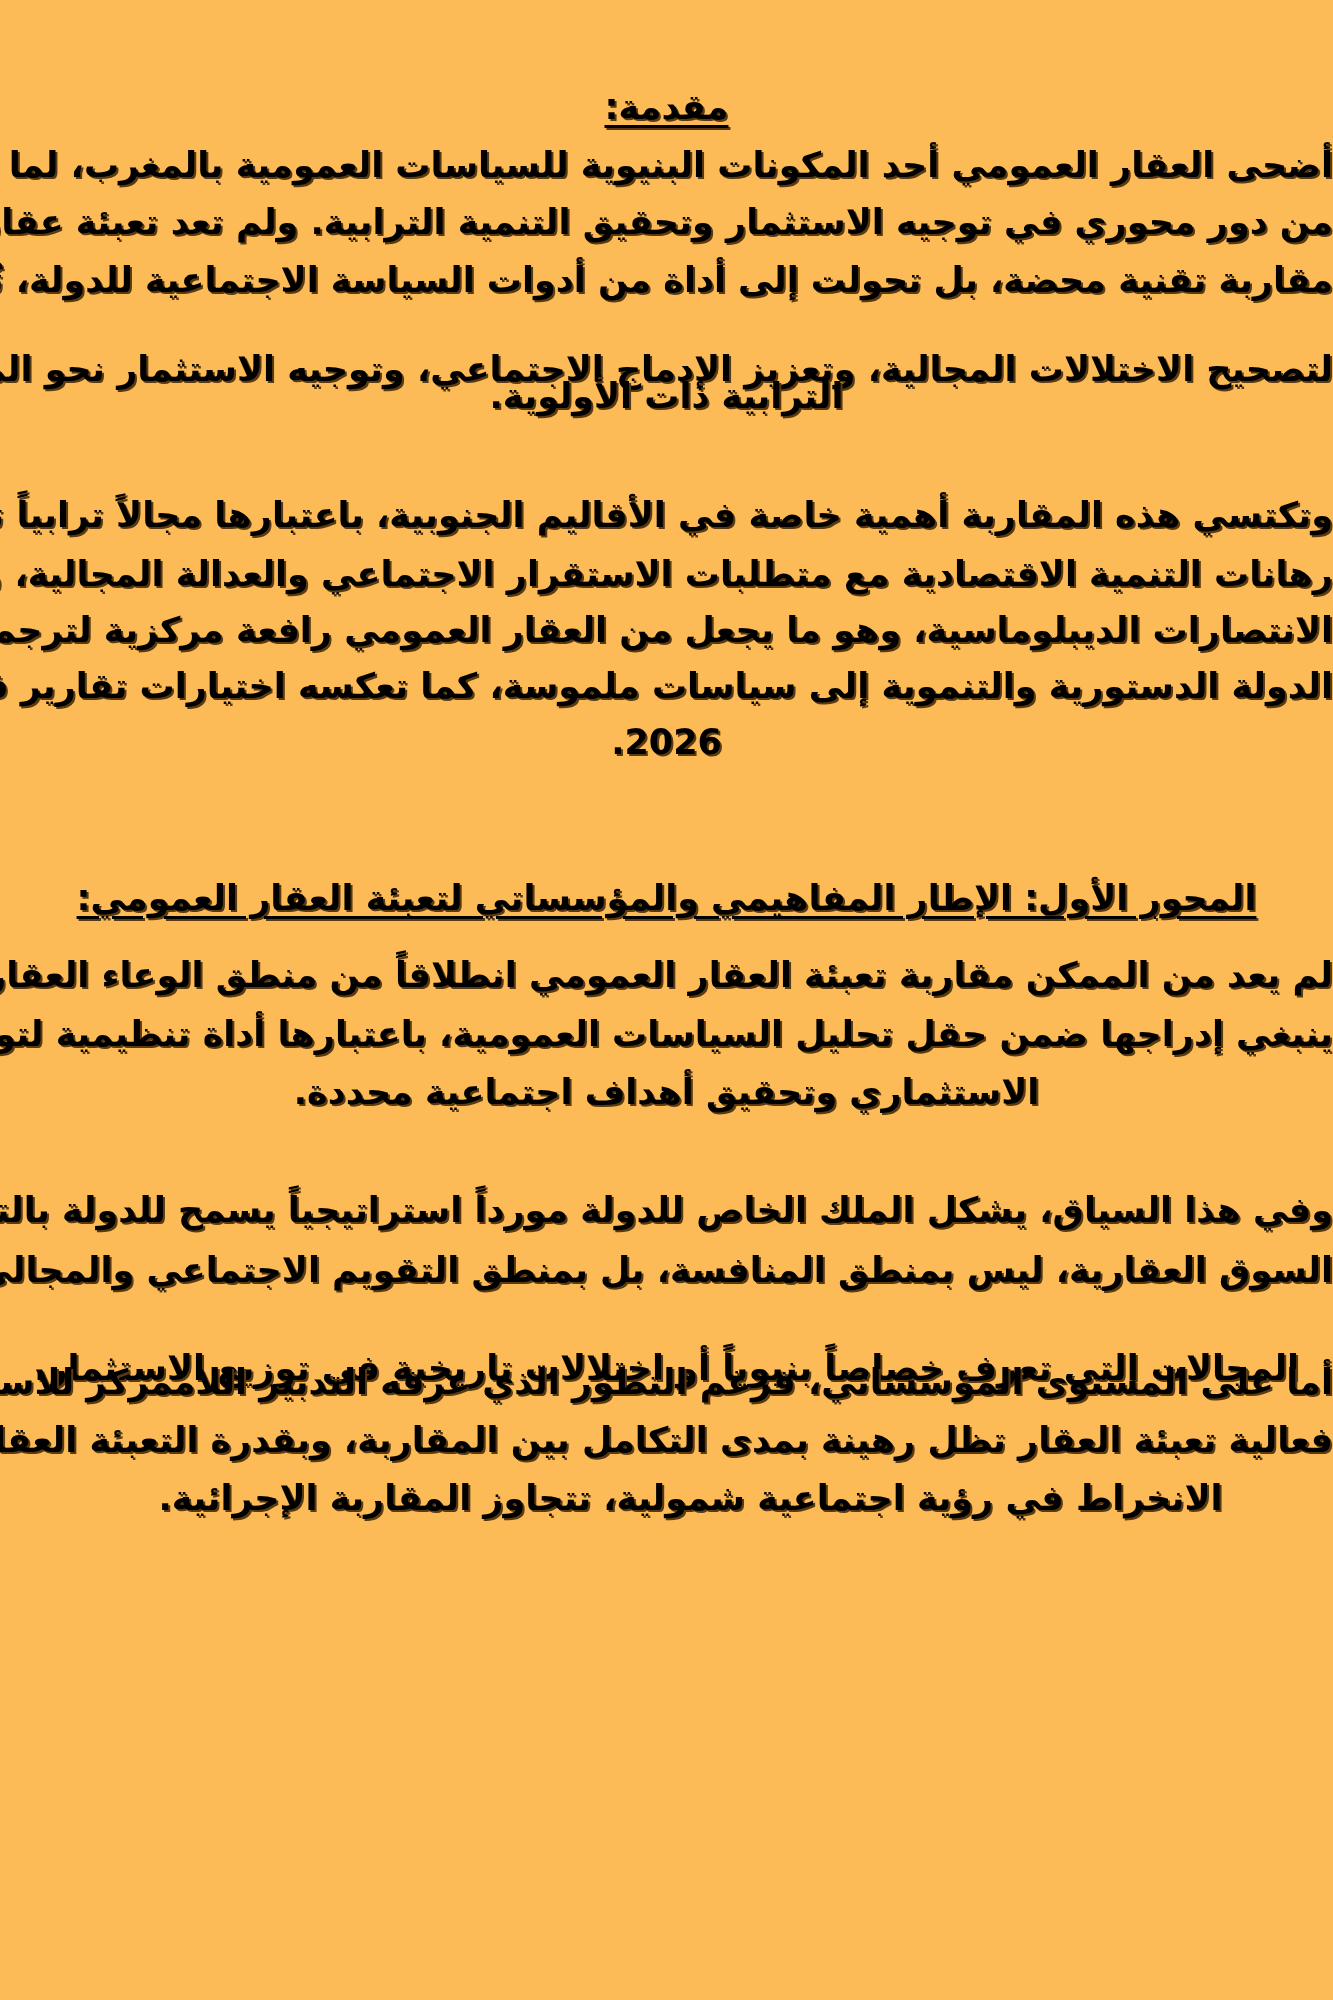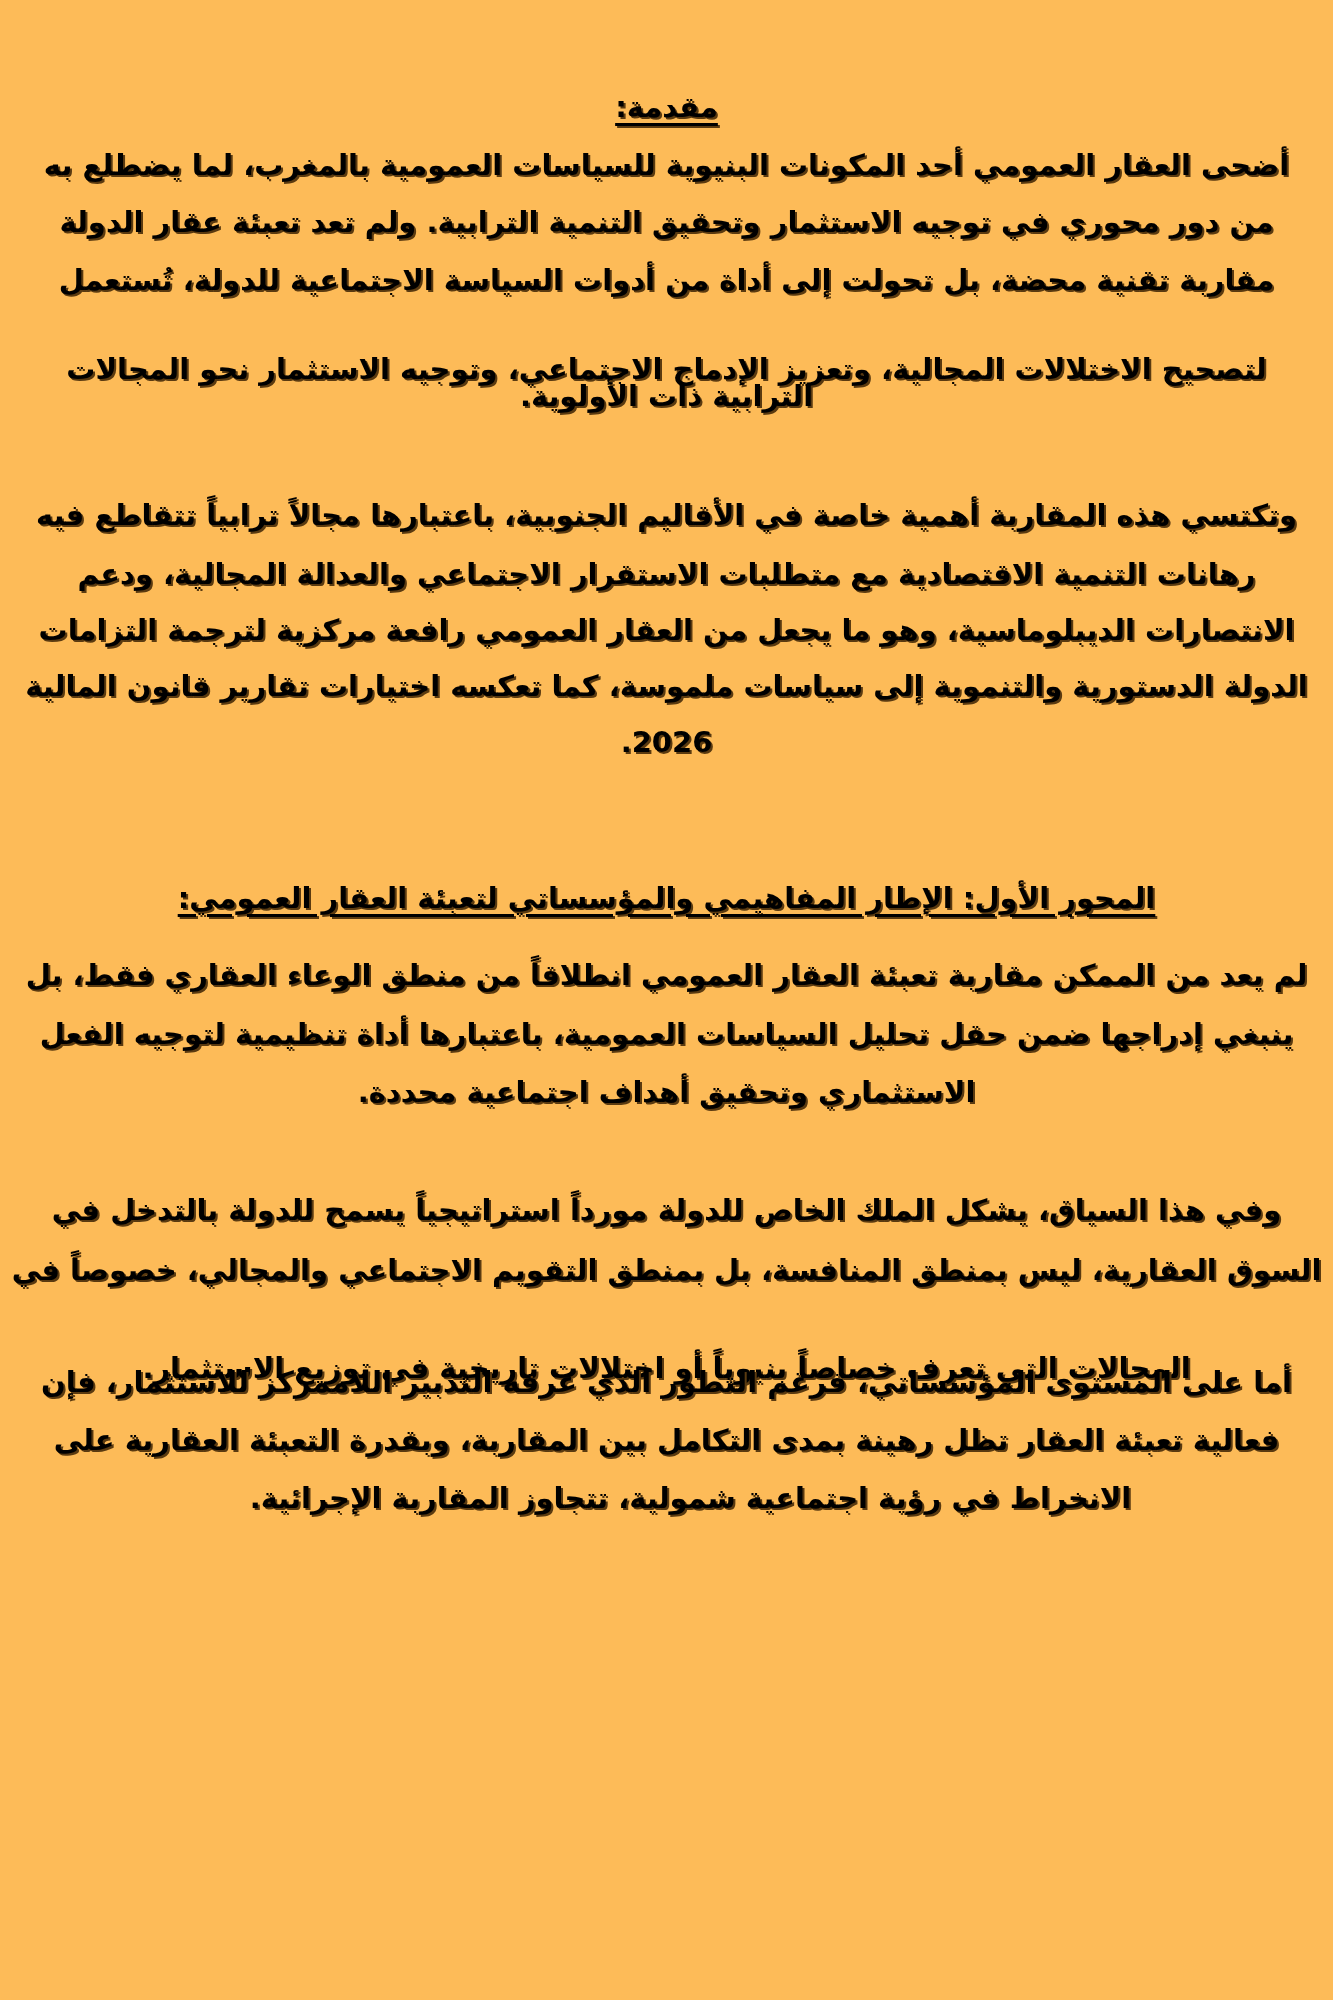--- a/index.html
+++ b/index.html
@@ -10,21 +10,21 @@
     overflow: hidden;
     font-family: "DejaVu Sans", sans-serif;
     color: #000;
   }
   .line {
     position: absolute;
     left: 0; right: 0;
     text-align: center;
     direction: rtl;
     font-weight: bold;
-    font-size: 29px;
+    font-size: 35px;
     line-height: 44px;
     white-space: nowrap;
     text-shadow: 2px 2px 0 #5a3a10;
   }
   .heading {
     text-decoration: underline;
     text-decoration-thickness: 3px;
     text-underline-offset: 6px;
   }
 </style>

